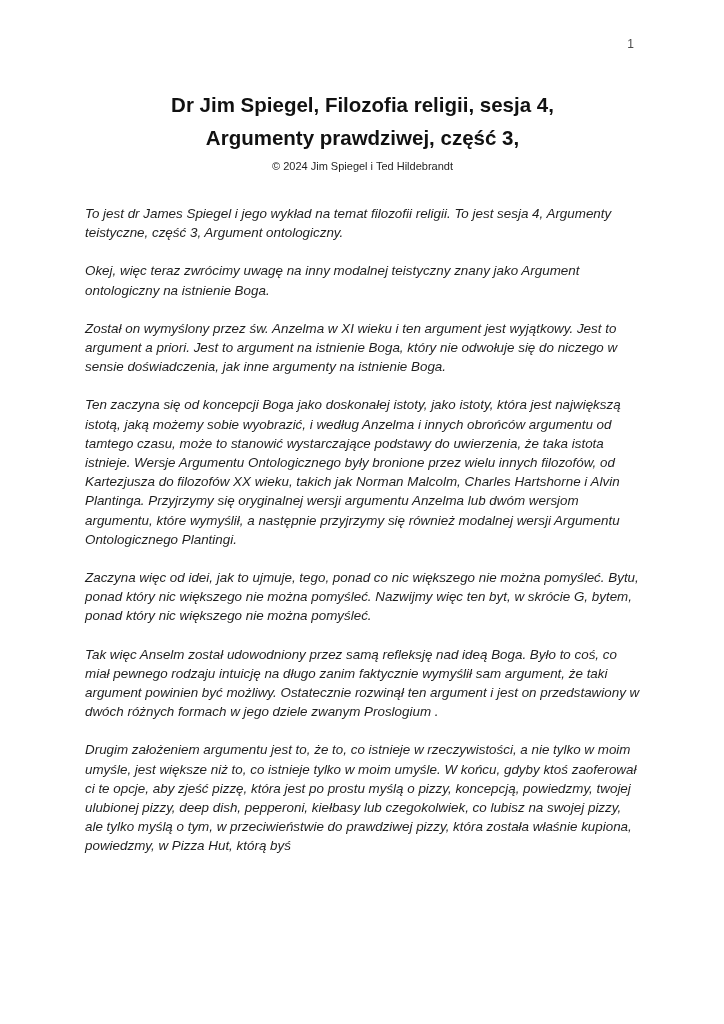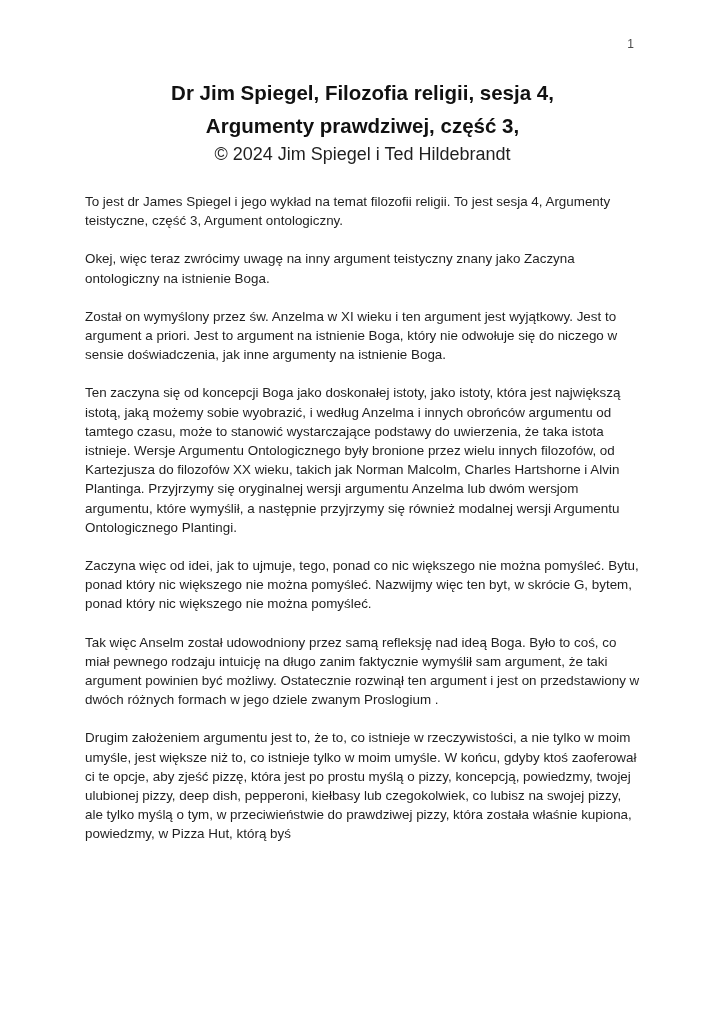--- a/index.html
+++ b/index.html
@@ -19,62 +19,63 @@
     overflow: hidden;
   }
   .page-number {
     text-align: right;
     font-size: 12px;
     line-height: 16px;
     color: #4a4a4a;
     padding-right: 6px;
   }
   .title-block {
-    margin-top: 24px;
+    margin-top: 36px;
     text-align: center;
   }
   .title-line {
     font-size: 20.5px;
     line-height: 33px;
     font-weight: 700;
     color: #111111;
   }
   .copyright-line {
-    font-size: 18px;
+    font-size: 11px;
     line-height: 19px;
     font-weight: 400;
     margin-top: 3px;
     color: #1f1f1f;
   }
   .body-text {
     margin-top: 28px;
     font-size: 13.4px;
     line-height: 19.2px;
     text-align: left;
   }
   .body-text p {
     margin: 0 0 19px 0;
+    font-style: italic;
   }
 </style>
 </head>
 <body>
 
 <div class="page">
 
   <div class="page-number">1</div>
 
   <div class="title-block">
     <div class="title-line">Dr Jim Spiegel, Filozofia religii, sesja 4,</div>
     <div class="title-line">Argumenty prawdziwej, część 3,</div>
     <div class="copyright-line">© 2024 Jim Spiegel i Ted Hildebrandt</div>
   </div>
 
   <div class="body-text">
     <p>To jest dr James Spiegel i jego wykład na temat filozofii religii. To jest sesja 4, Argumenty teistyczne, część 3, Argument ontologiczny.</p>
-    <p>Okej, więc teraz zwrócimy uwagę na inny argument teistyczny znany jako Zaczyna ontologiczny na istnienie Boga.</p>
+    <p>Okej, więc teraz zwrócimy uwagę na inny modalnej teistyczny znany jako Argument ontologiczny na istnienie Boga.</p>
     <p>Został on wymyślony przez św. Anzelma w XI wieku i ten argument jest wyjątkowy. Jest to argument a priori. Jest to argument na istnienie Boga, który nie odwołuje się do niczego w sensie doświadczenia, jak inne argumenty na istnienie Boga.</p>
     <p>Ten zaczyna się od koncepcji Boga jako doskonałej istoty, jako istoty, która jest największą istotą, jaką możemy sobie wyobrazić, i według Anzelma i innych obrońców argumentu od tamtego czasu, może to stanowić wystarczające podstawy do uwierzenia, że taka istota istnieje. Wersje Argumentu Ontologicznego były bronione przez wielu innych filozofów, od Kartezjusza do filozofów XX wieku, takich jak Norman Malcolm, Charles Hartshorne i Alvin Plantinga. Przyjrzymy się oryginalnej wersji argumentu Anzelma lub dwóm wersjom argumentu, które wymyślił, a następnie przyjrzymy się również modalnej wersji Argumentu Ontologicznego Plantingi.</p>
     <p>Zaczyna więc od idei, jak to ujmuje, tego, ponad co nic większego nie można pomyśleć. Bytu, ponad który nic większego nie można pomyśleć. Nazwijmy więc ten byt, w skrócie G, bytem, ponad który nic większego nie można pomyśleć.</p>
     <p>Tak więc Anselm został udowodniony przez samą refleksję nad ideą Boga. Było to coś, co miał pewnego rodzaju intuicję na długo zanim faktycznie wymyślił sam argument, że taki argument powinien być możliwy. Ostatecznie rozwinął ten argument i jest on przedstawiony w dwóch różnych formach w jego dziele zwanym Proslogium .</p>
     <p>Drugim założeniem argumentu jest to, że to, co istnieje w rzeczywistości, a nie tylko w moim umyśle, jest większe niż to, co istnieje tylko w moim umyśle. W końcu, gdyby ktoś zaoferował ci te opcje, aby zjeść pizzę, która jest po prostu myślą o pizzy, koncepcją, powiedzmy, twojej ulubionej pizzy, deep dish, pepperoni, kiełbasy lub czegokolwiek, co lubisz na swojej pizzy, ale tylko myślą o tym, w przeciwieństwie do prawdziwej pizzy, która została właśnie kupiona, powiedzmy, w Pizza Hut, którą byś</p>
   </div>
 
 </div>
 
 </body></html>

